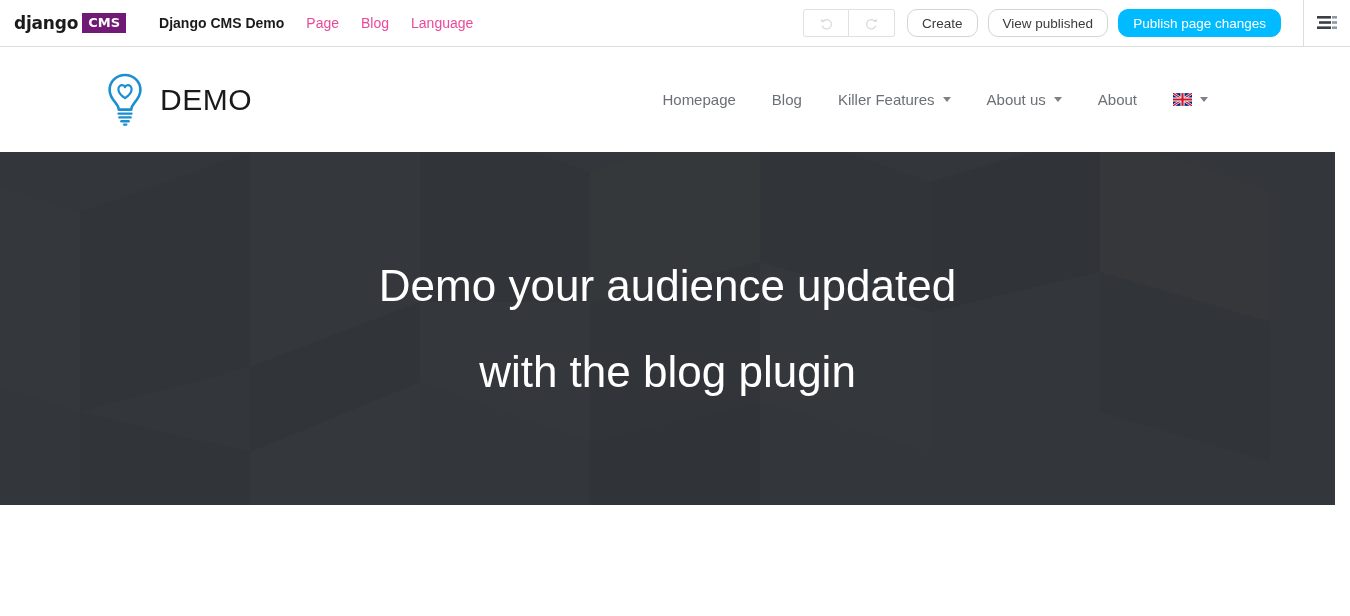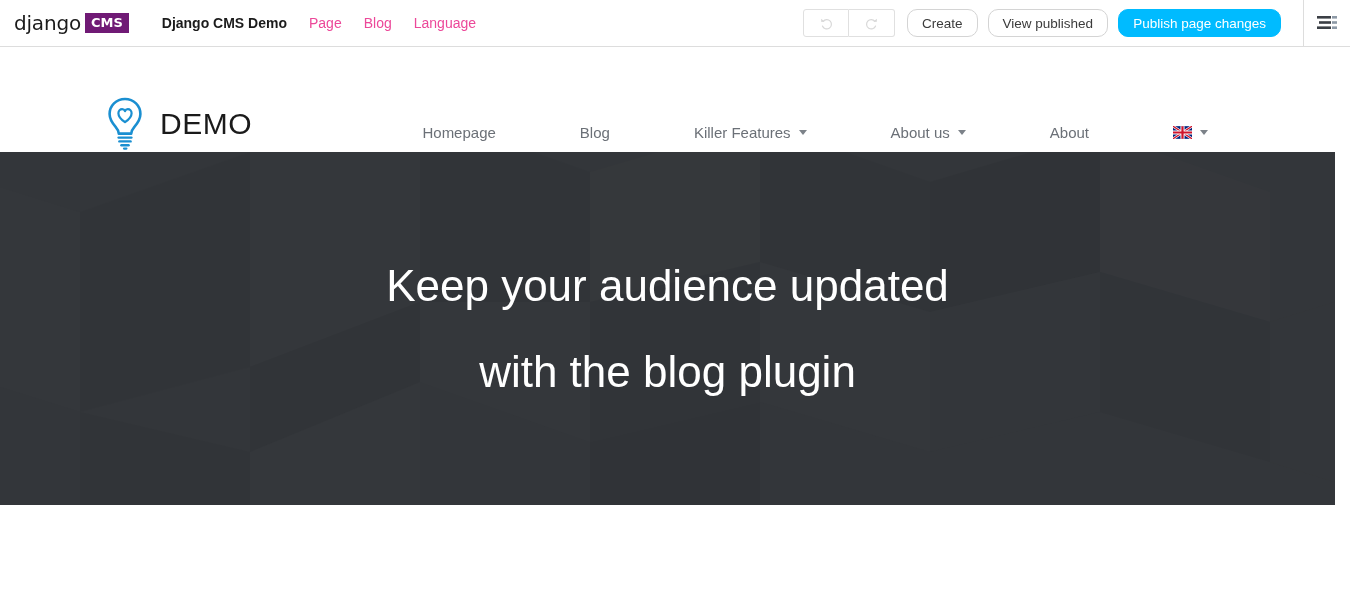--- a/index.html
+++ b/index.html
@@ -15,22 +15,23 @@
   .cms-toolbar {
     position: absolute; top: 0; left: 0;
     width: 1350px; height: 47px;
     background: #ffffff;
     border-bottom: 1px solid #ddd;
     display: flex; align-items: center;
   }
   .tb-left { display: flex; align-items: center; height: 100%; padding-left: 14px; }
   .cms-logo { display: flex; align-items: center; height: 100%; }
   .cms-logo-django {
-    font-size: 20px; color: #1b1b1b; letter-spacing: -0.2px;
+    font-size: 17px; color: #1b1b1b; letter-spacing: -0.2px;
     font-family: "DejaVu Sans", sans-serif;
+    font-weight: bold;
   }
   .cms-logo-badge {
     background: #701a75; color: #fff;
     font-size: 13px; font-weight: bold;
     padding: 3px 6px 3px 6px; border-radius: 0;
     margin-left: 4px; line-height: 1.05;
     font-family: "DejaVu Sans", sans-serif;
   }
   .tb-menus { display: flex; align-items: flex-start; height: 100%; margin-left: 22px; }
   .tb-menu-item {
@@ -74,31 +75,31 @@
     width: 46px; height: 47px;
     display: flex; align-items: center; justify-content: center;
     cursor: pointer;
   }
 
   
   .site-header {
     position: absolute; top: 47px; left: 0;
     width: 1350px; height: 105px;
     background: #ffffff;
-    display: flex; align-items: flex-end;
+    display: flex; align-items: center;
   }
   .brand { display: flex; align-items: center; margin-left: 105px; }
   .brand-mark { width: 40px; height: 56px; display: block; }
   .brand-text {
     font-size: 30px; color: #1a1a1a; margin-left: 15px;
     letter-spacing: 0.5px; font-family: "Liberation Sans", sans-serif;
   }
   .main-nav {
     margin-left: auto; margin-right: 124px;
-    display: flex; align-items: center; gap: 48px;
+    display: flex; align-items: center;
   }
   .nav-item {
     font-size: 15px; color: #6b7077;
     padding: 0 18px; display: flex; align-items: center;
     cursor: pointer; white-space: nowrap; height: 40px;
   }
   .caret {
     display: inline-block; width: 0; height: 0;
     border-left: 4.5px solid transparent;
     border-right: 4.5px solid transparent;
@@ -257,19 +258,19 @@
         <polygon points="80,60 250,0 250,215 80,260" fill="#313438"></polygon>
         <polygon points="-80,10 80,60 80,260 -80,210" fill="#35383c"></polygon>
         <polygon points="250,300 420,230 420,380 250,420" fill="#35383c"></polygon>
         <polygon points="590,290 760,250 760,400 590,380" fill="#2f3236"></polygon>
         <polygon points="930,300 1100,260 1100,400 930,390" fill="#34373b"></polygon>
         <polygon points="1270,170 1335,150 1335,330 1270,310" fill="#34373a"></polygon>
         <polygon points="80,260 250,300 250,420 80,390" fill="#303337"></polygon>
       </g>
     </svg>
     <div class="hero-inner">
-      <div class="hero-line first">Keep your audience updated</div>
+      <div class="hero-line first">Demo your audience updated</div>
       <div class="hero-line">with the blog plugin</div>
     </div>
   </div>
 
 
 </div>
 
 </body></html>

